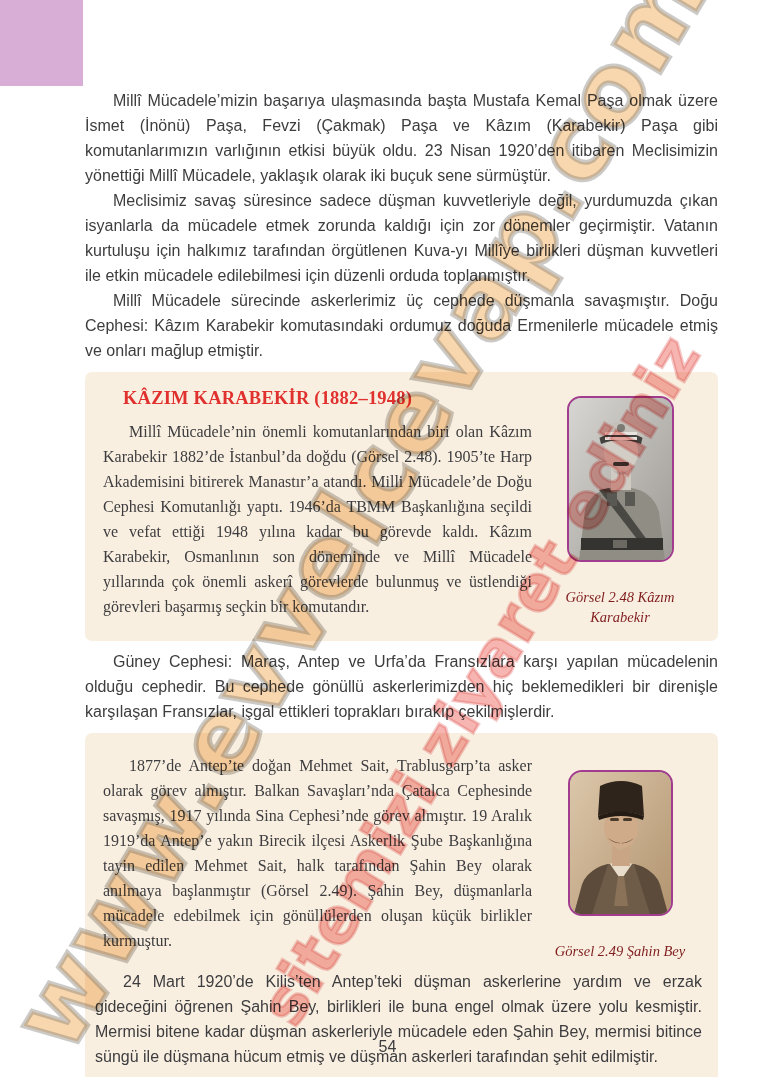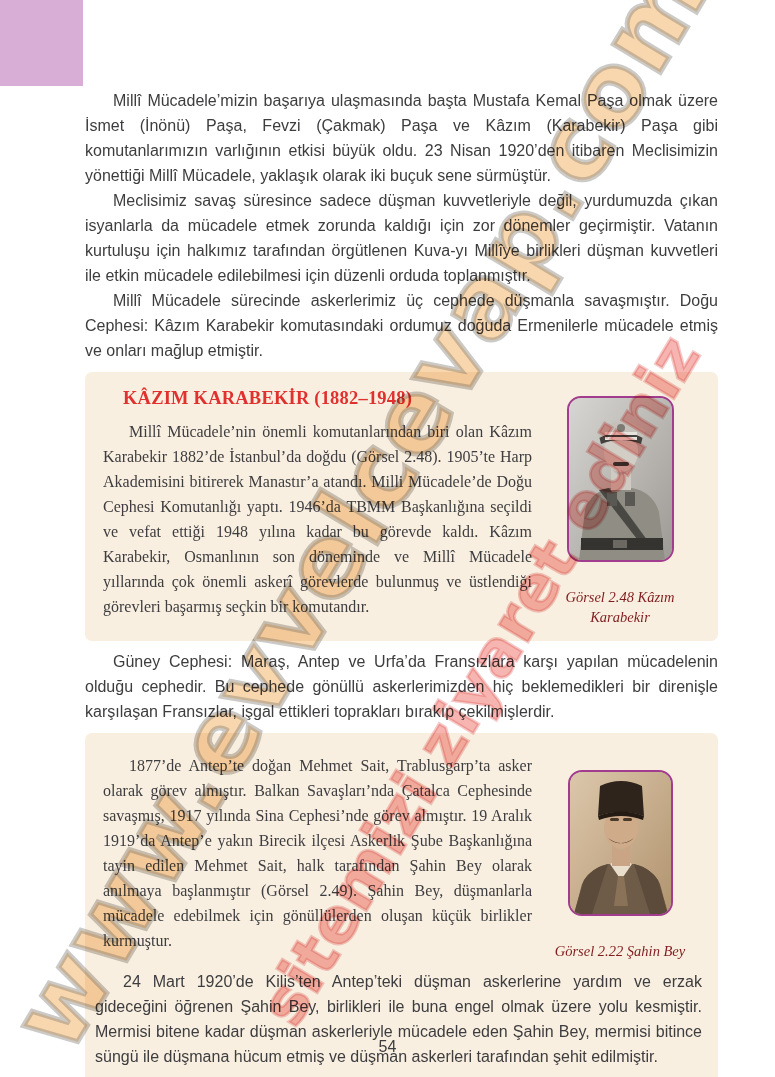--- a/index.html
+++ b/index.html
@@ -146,21 +146,21 @@
               <path d="M48 104 L54 104 L58 134 L44 134 Z" fill="#8a7258"></path>
               <path d="M42 72 Q51 84 60 72 L60 94 L42 94 Z" fill="#c9a585"></path>
               <ellipse cx="51" cy="56" rx="17" ry="20" fill="#cfab8a"></ellipse>
               <path d="M38 66 Q51 76 64 66 Q58 72 51 71 Q44 72 38 66 Z" fill="#3a2d20"></path>
               <rect x="40" y="46" width="9" height="3" rx="1.5" fill="#4a3a2a"></rect>
               <rect x="53" y="46" width="9" height="3" rx="1.5" fill="#4a3a2a"></rect>
               <path d="M28 44 L30 14 Q51 4 72 14 L74 44 Q51 36 28 44 Z" fill="#2e241b"></path>
               <path d="M28 44 Q51 35 74 44 L73 48 Q51 40 29 48 Z" fill="#241c14"></path>
             </svg>
           </div>
-          <div class="photo-caption">Görsel 2.22 Şahin Bey</div>
+          <div class="photo-caption">Görsel 2.49 Şahin Bey</div>
         </div>
       </div>
       <p class="full-par">24 Mart 1920’de Kilis’ten Antep’teki düşman askerlerine yardım ve erzak gideceğini öğrenen Şahin Bey, birlikleri ile buna engel olmak üzere yolu kesmiştir. Mermisi bitene kadar düşman askerleriyle mücadele eden Şahin Bey, mermisi bitince süngü ile düşmana hücum etmiş ve düşman askerleri tarafından şehit edilmiştir.</p>
     </div>
 
   </div>
 
   <div class="page-number">54</div>
 
   <div class="wm wm1">www.evvelcevap.com</div>

